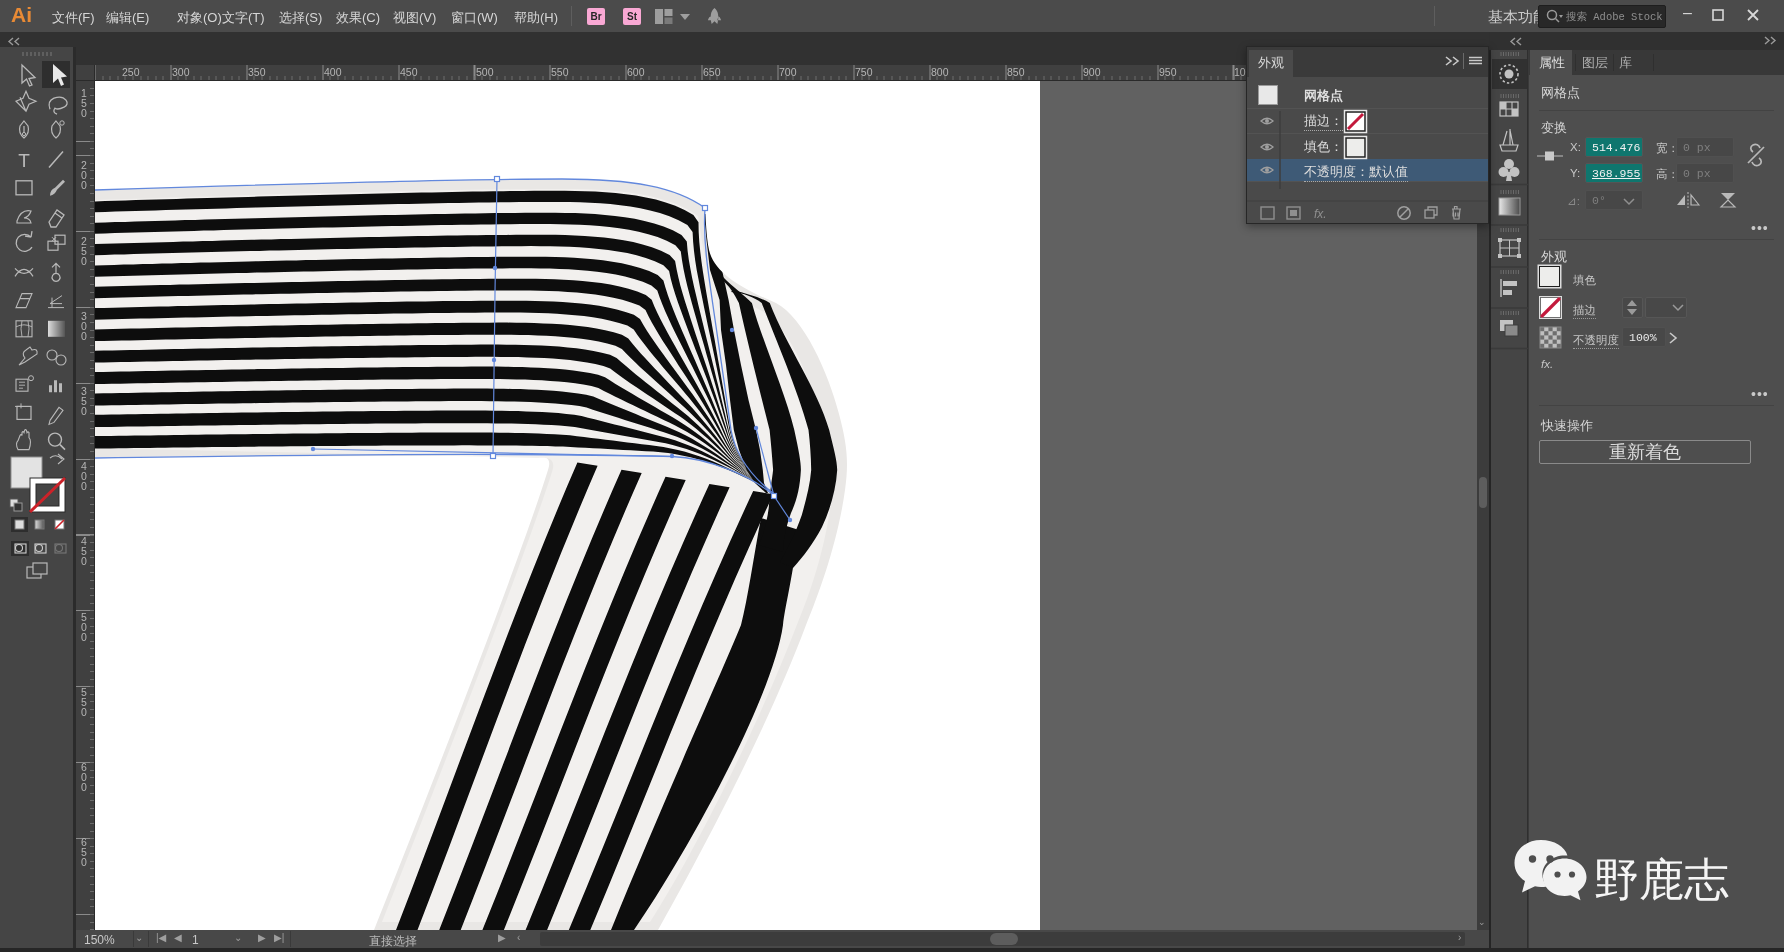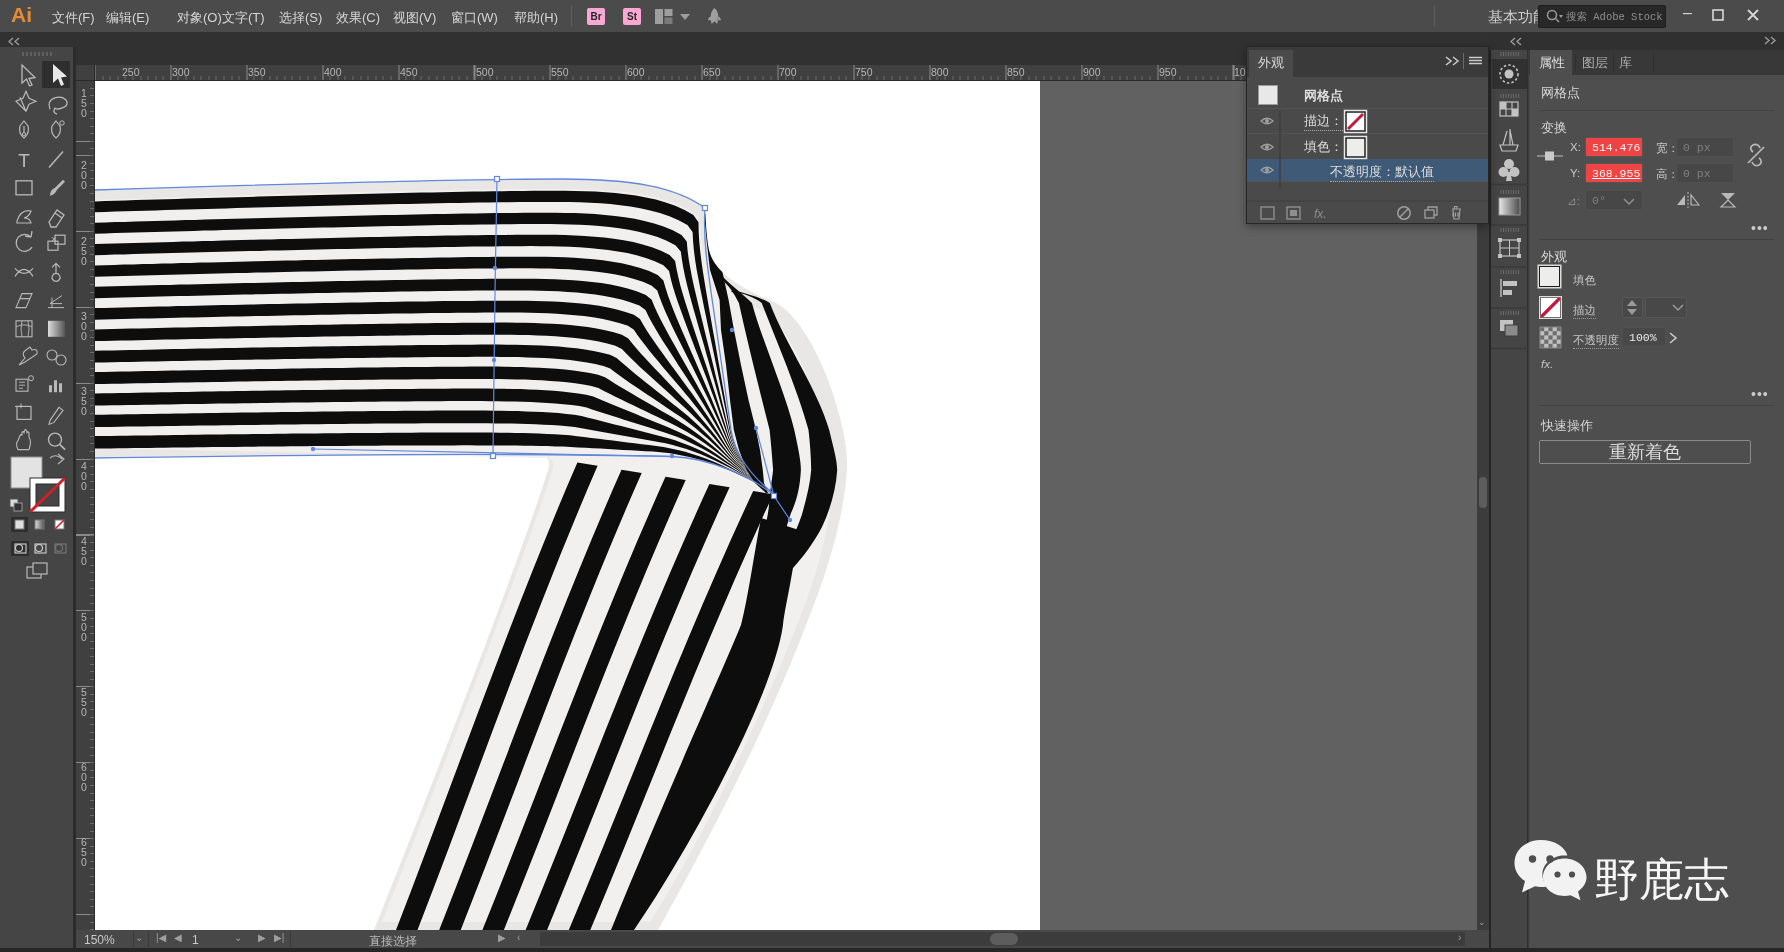--- a/index.html
+++ b/index.html
@@ -71,21 +71,21 @@
 
 #rightdock { left:1489px; top:32px; width:295px; height:916px; background:#3a3a3a; border-left:2px solid #252525;}
 #rdtop { left:1489px; top:32px; width:295px; height:18px; background:#303030; color:#9a9a9a; }
 #iconstrip { left:1491px; top:50px; width:37px; height:898px; background:#454545; border-right:1px solid #2f2f2f; }
 #proppanel { left:1529px; top:50px; width:255px; height:898px; background:#4e4e4e; }
 #proptabs { left:0; top:0; width:255px; height:25px; background:#383838; }
 .ptab { top:4px; font-size:13px; color:#b0b0b0; }
 #ptabactive { left:1px; top:0px; width:42px; height:25px; background:#4e4e4e; }
 .plabel { font-size:13px; color:#d6d6d6; }
 .psep { left:10px; width:235px; height:1px; background:#434343; }
-.pfield { background:#ef4444; border:1px solid #555; border-radius:2px; color:#f2f2f2;
+.pfield { background:#0f766e; border:1px solid #555; border-radius:2px; color:#f2f2f2;
   font-size:11.5px; font-family:"Liberation Mono",monospace; padding:3px 6px 2px 6px; }
 .pfield.dim { background:#474747; border-color:#505050; color:#7f7f7f; }
 .flabel { font-size:11.5px; color:#c6c6c6; }
 .flabel.dim { color:#8a8a8a; }
 .dots3 { color:#c9c9c9; font-size:14px; letter-spacing:1px;}
 
 
 #apanel { left:1246px; top:46px; width:243px; height:178px; background:#4a4a4a; border:1px solid #272727;
   box-shadow:0 3px 8px rgba(0,0,0,0.35); }
 #aphead { left:0; top:0; width:241px; height:30px; background:#3a3a3a; }
@@ -545,21 +545,21 @@
         <div class="abs" style="left:11px;top:2px;width:20px;height:20px;background:#e8e8e8;border:1px solid #9a9a9a;"></div>
         <div class="aptxt abs" style="left:57px;top:4px;font-weight:bold;">网格点</div>
       </div>
       <div class="aprow abs" style="top:31px;">
         <div class="aptxt abs" style="left:57px;top:4px;border-bottom:1px dotted #aaa;">描边：</div>
       </div>
       <div class="aprow abs" style="top:57px;">
         <div class="aptxt abs" style="left:57px;top:4px;">填色：</div>
       </div>
       <div class="aprow abs" id="aphl" style="top:82px;height:23px;">
-        <div class="aptxt abs" style="left:57px;top:4px;border-bottom:1px dotted #aaa;margin-left:26px;">不透明度：默认值</div>
+        <div class="aptxt abs" style="left:57px;top:4px;border-bottom:1px dotted #aaa;">不透明度：默认值</div>
       </div>
       <svg width="241" height="146" style="position:absolute;left:0;top:0;">
           <path d="M14 44 q6 -5.5 12 0 q-6 5.5 -12 0 Z" fill="none" stroke="#9f9f9f" stroke-width="1.3"></path>
           <circle cx="20" cy="44" r="2" fill="#9f9f9f"></circle>
           <path d="M14 70 q6 -5.5 12 0 q-6 5.5 -12 0 Z" fill="none" stroke="#9f9f9f" stroke-width="1.3"></path>
           <circle cx="20" cy="70" r="2" fill="#9f9f9f"></circle>
           <path d="M14 93 q6 -5.5 12 0 q-6 5.5 -12 0 Z" fill="none" stroke="#9f9f9f" stroke-width="1.3"></path>
           <circle cx="20" cy="93" r="2" fill="#9f9f9f"></circle>
           <line x1="33" y1="34" x2="33" y2="112" stroke="#3e3e3e" stroke-width="1.5"></line>
           <rect x="99" y="35" width="19" height="19" fill="#fff" stroke="#1e1e1e" stroke-width="1.5"></rect>

